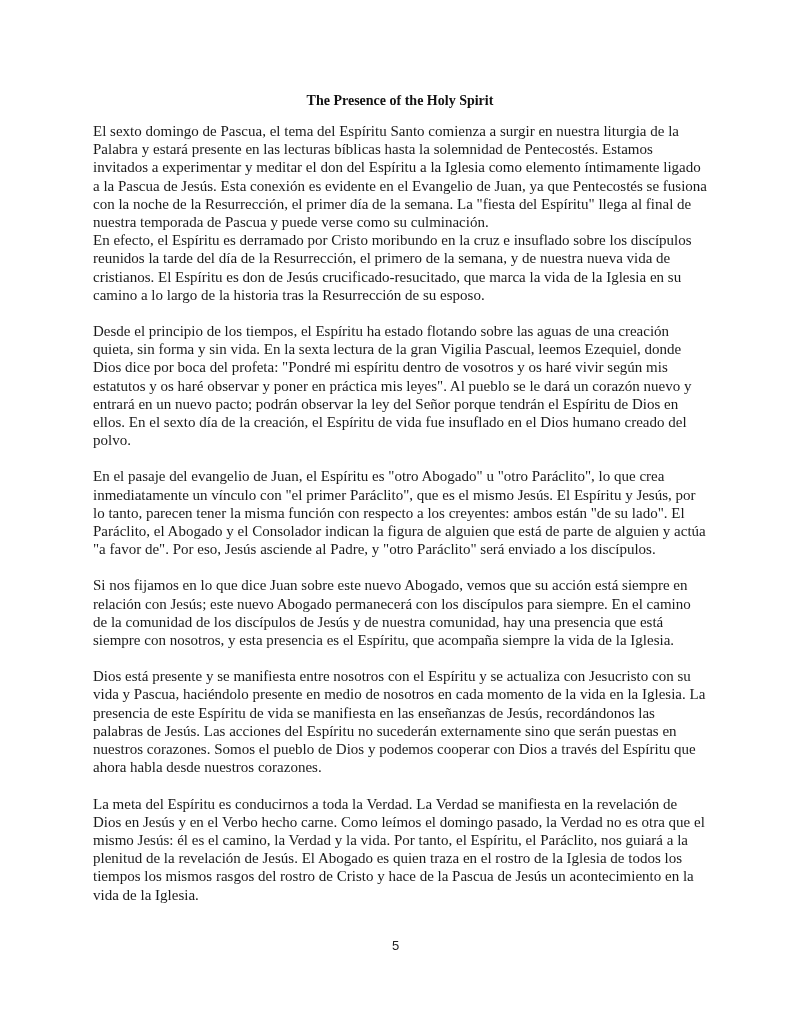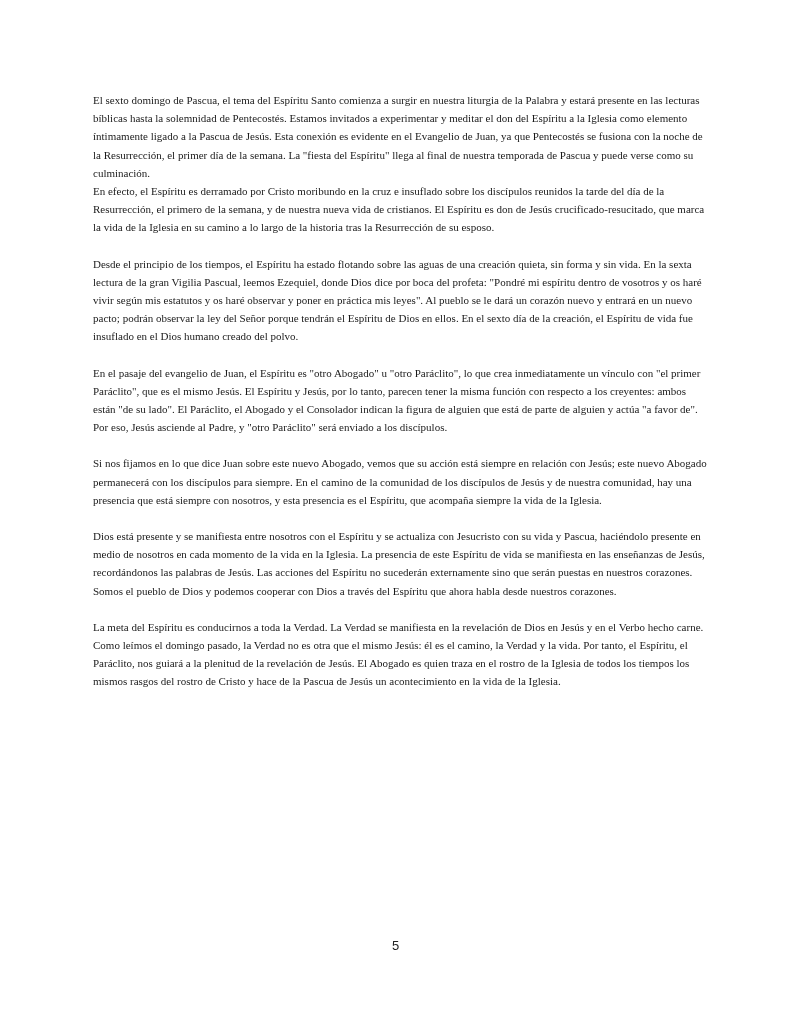--- a/index.html
+++ b/index.html
@@ -27,21 +27,21 @@
   }
   .doc-title {
     font-size: 14px;
     font-weight: bold;
     text-align: center;
     line-height: 20px;
     margin: 0 0 11px 0;
     color: #111111;
   }
   .para {
-    font-size: 11px;
+    font-size: 15px;
     line-height: 18.2px;
     margin: 0 0 18px 0;
     text-align: left;
     white-space: pre-line; 
   }
   .para:last-of-type {
     margin-bottom: 12px;
   }
   .page-number {
     position: absolute;
@@ -52,20 +52,21 @@
     font-family: "Liberation Sans", sans-serif;
     font-size: 13px;
     line-height: 16px;
     color: #222222;
   }
 </style>
 </head>
 <body>
 
 <div class="page">
+  <h1 class="doc-title">The Presence of the Holy Spirit</h1>
 
   <p class="para">El sexto domingo de Pascua, el tema del Espíritu Santo comienza a surgir en nuestra liturgia de la Palabra y estará presente en las lecturas bíblicas hasta la solemnidad de Pentecostés. Estamos invitados a experimentar y meditar el don del Espíritu a la Iglesia como elemento íntimamente ligado a la Pascua de Jesús. Esta conexión es evidente en el Evangelio de Juan, ya que Pentecostés se fusiona con la noche de la Resurrección, el primer día de la semana. La "fiesta del Espíritu" llega al final de nuestra temporada de Pascua y puede verse como su culminación.
 En efecto, el Espíritu es derramado por Cristo moribundo en la cruz e insuflado sobre los discípulos reunidos la tarde del día de la Resurrección, el primero de la semana, y de nuestra nueva vida de cristianos. El Espíritu es don de Jesús crucificado-resucitado, que marca la vida de la Iglesia en su camino a lo largo de la historia tras la Resurrección de su esposo.</p>
 
   <p class="para">Desde el principio de los tiempos, el Espíritu ha estado flotando sobre las aguas de una creación quieta, sin forma y sin vida. En la sexta lectura de la gran Vigilia Pascual, leemos Ezequiel, donde Dios dice por boca del profeta: "Pondré mi espíritu dentro de vosotros y os haré vivir según mis estatutos y os haré observar y poner en práctica mis leyes". Al pueblo se le dará un corazón nuevo y entrará en un nuevo pacto; podrán observar la ley del Señor porque tendrán el Espíritu de Dios en ellos. En el sexto día de la creación, el Espíritu de vida fue insuflado en el Dios humano creado del polvo.</p>
 
   <p class="para">En el pasaje del evangelio de Juan, el Espíritu es "otro Abogado" u "otro Paráclito", lo que crea inmediatamente un vínculo con "el primer Paráclito", que es el mismo Jesús. El Espíritu y Jesús, por lo tanto, parecen tener la misma función con respecto a los creyentes: ambos están "de su lado". El Paráclito, el Abogado y el Consolador indican la figura de alguien que está de parte de alguien y actúa "a favor de". Por eso, Jesús asciende al Padre, y "otro Paráclito" será enviado a los discípulos.</p>
 
   <p class="para">Si nos fijamos en lo que dice Juan sobre este nuevo Abogado, vemos que su acción está siempre en relación con Jesús; este nuevo Abogado permanecerá con los discípulos para siempre. En el camino de la comunidad de los discípulos de Jesús y de nuestra comunidad, hay una presencia que está siempre con nosotros, y esta presencia es el Espíritu, que acompaña siempre la vida de la Iglesia.</p>
 

